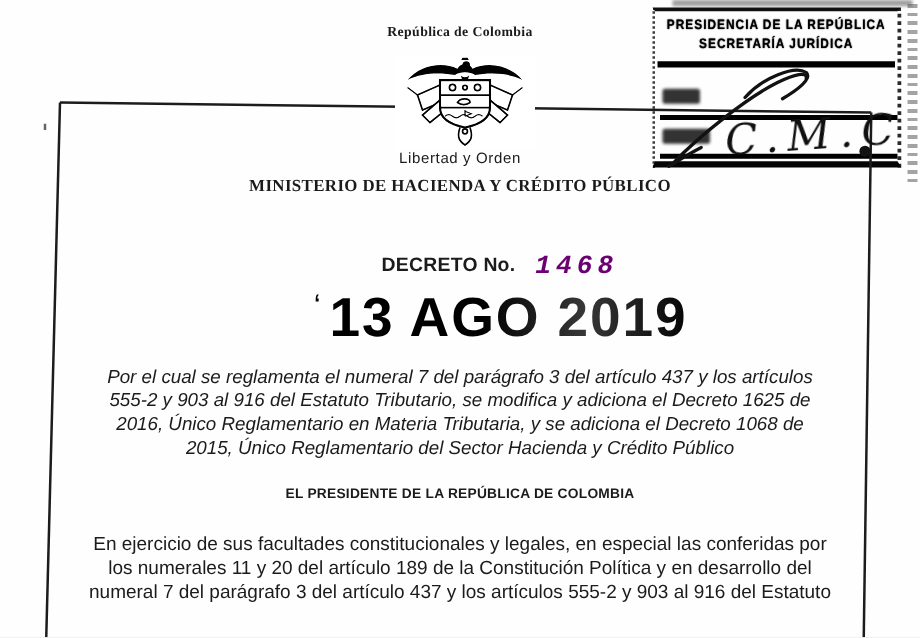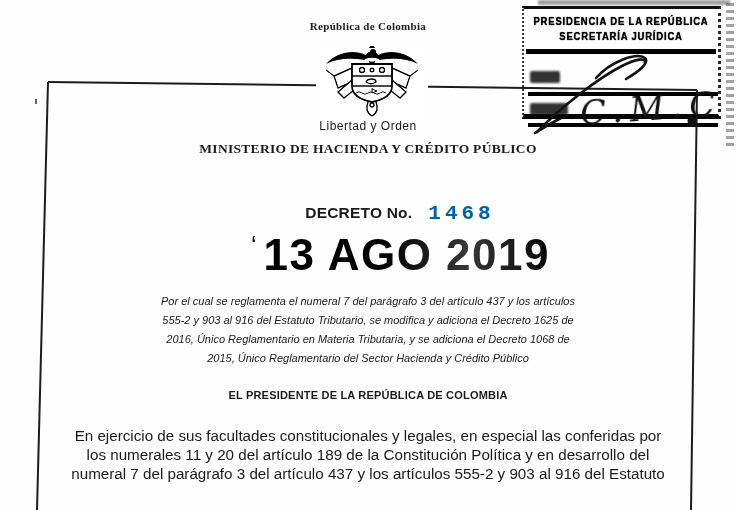--- a/index.html
+++ b/index.html
@@ -17,40 +17,40 @@
     filter:blur(.3px) contrast(1.25);}
   .motto{top:119px;font-size:12px;letter-spacing:.5px;filter:blur(.35px);z-index:5;}
   .ministry{top:141px;font-family:"Liberation Serif",serif;font-weight:bold;
     font-size:13.5px;letter-spacing:.3px;z-index:5;}
 
   
   .decree-row{top:201px;left:64px;right:0;text-align:center;z-index:5;}
   .decree-label{font-weight:bold;font-size:15.5px;letter-spacing:.2px;}
   .decree-number{font-family:"Liberation Mono","DejaVu Sans Mono",monospace;
     font-size:21px;font-weight:bold;letter-spacing:4px;margin-left:16px;
-    color:#0369a1;filter:blur(.45px) contrast(1.3);position:relative;top:1px;}
+    color:#701a75;filter:blur(.45px) contrast(1.3);position:relative;top:1px;font-style:italic;}
 
   
   .date-stamp{top:230px;left:44px;right:0;text-align:center;z-index:5;
     font-weight:bold;filter:blur(.55px) contrast(1.35);
     background:linear-gradient(90deg,#050505,#0e0e0e 42%,#4a4a4a 60%,#1a1a1a 76%,#3f3f3f 92%,#262626);
     -webkit-background-clip:text;background-clip:text;
     -webkit-text-fill-color:transparent;color:transparent;margin-left:21px;}
   .date-tick{font-size:25px;font-weight:normal;vertical-align:16px;margin-right:7px;}
   .date-text{font-size:44px;letter-spacing:1.5px;}
 
   
-  .subject{top:292px;z-index:5;font-style:italic;font-size:11px;}
+  .subject{top:292px;z-index:5;font-style:italic;font-size:15px;}
   .subject .ln{height:19px;line-height:19px;}
   .president{top:389px;font-weight:bold;font-size:11px;letter-spacing:.2px;z-index:5;}
   .powers{top:426px;z-index:5;font-size:15.2px;}
   .powers .ln{height:19px;line-height:19px;}
 
   
-  .stamp{left:522px;top:6px;width:199px;height:113px;z-index:1;
+  .stamp{left:522px;top:6px;width:199px;height:128px;z-index:1;
     border-top:3px solid #3a3a3a;border-bottom:5px solid #333;
     border-left:2px dotted #555;border-right:3px dotted #4a4a4a;
     filter:blur(.45px) contrast(1.6);box-sizing:border-box;}
   .stamp-line{position:absolute;left:0;right:0;text-align:center;
     font-size:9.5px;font-weight:bold;letter-spacing:.8px;color:#161616;
     transform:scaleY(1.15);text-shadow:0 0 1px #000;}
   .stamp-l1{top:6px;}
   .stamp-l2{top:21px;}
   .stamp-rule-thick{position:absolute;top:40px;left:2px;right:2px;height:5px;background:#262626;}
   .stamp-smudge{position:absolute;background:#3a3a3a;border-radius:2px;filter:blur(1.3px);opacity:.85;}

